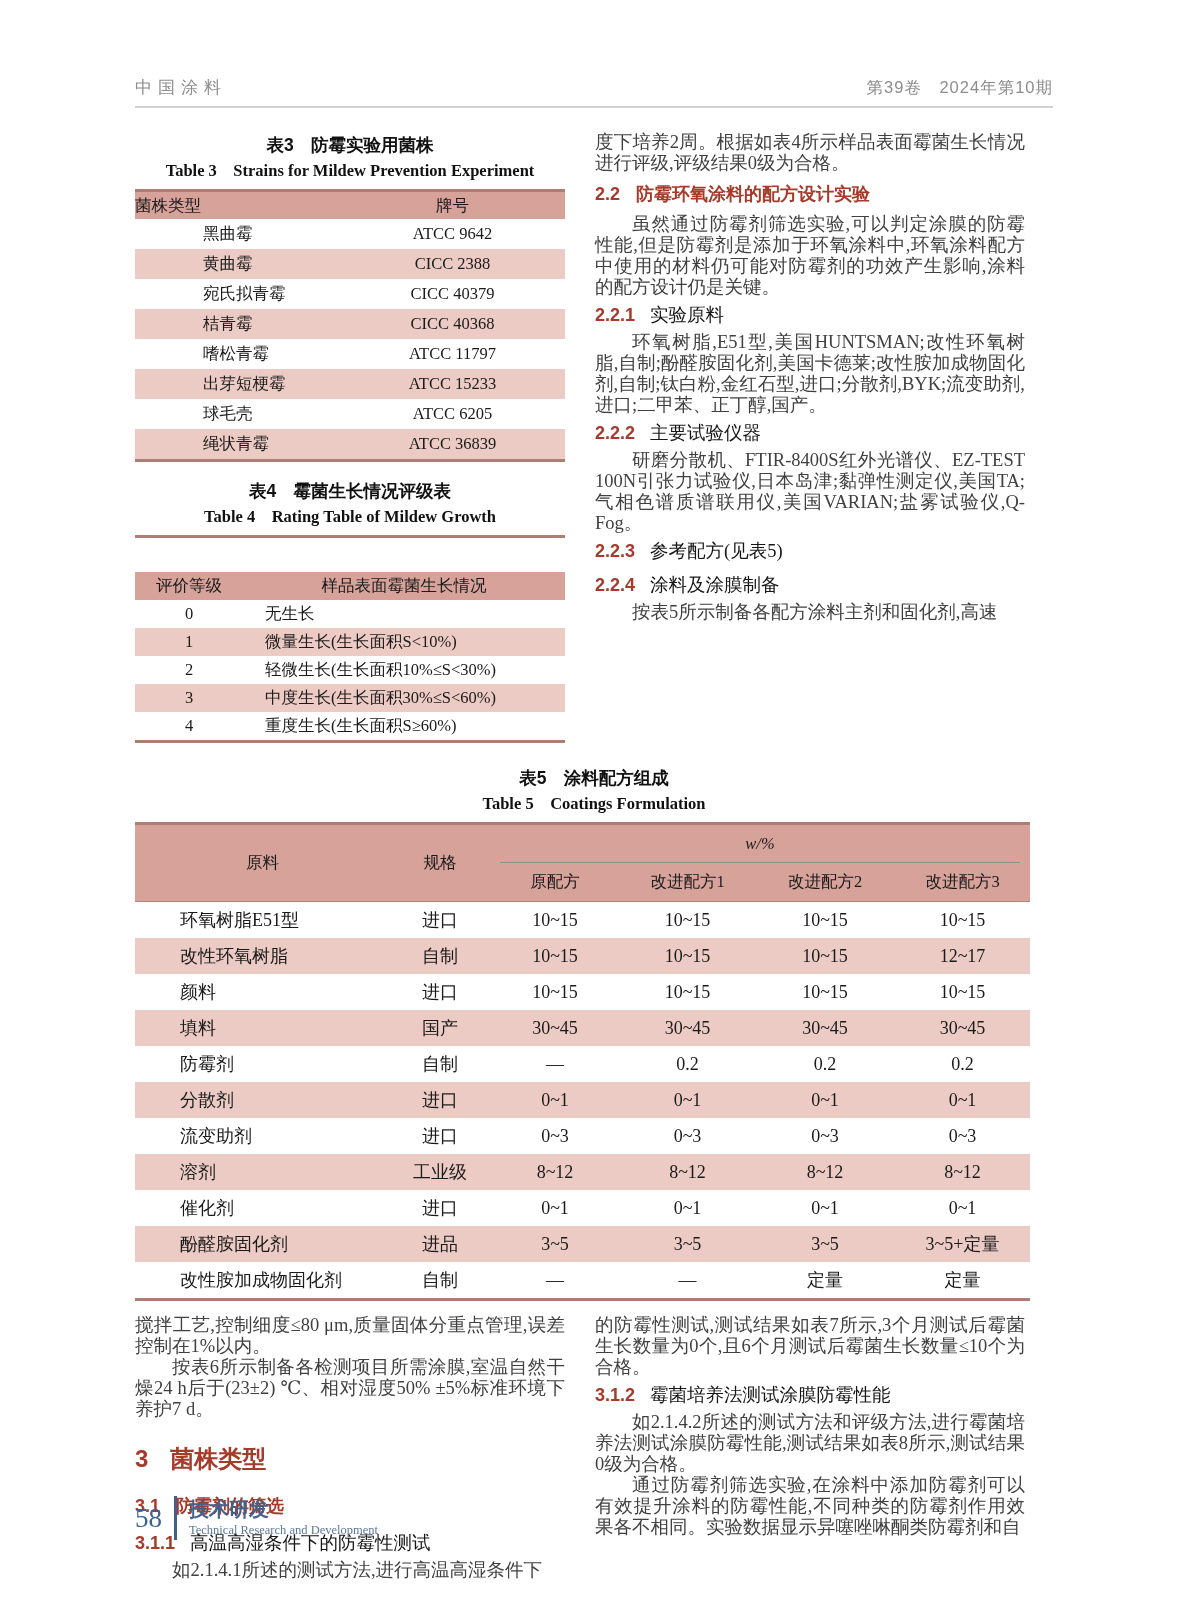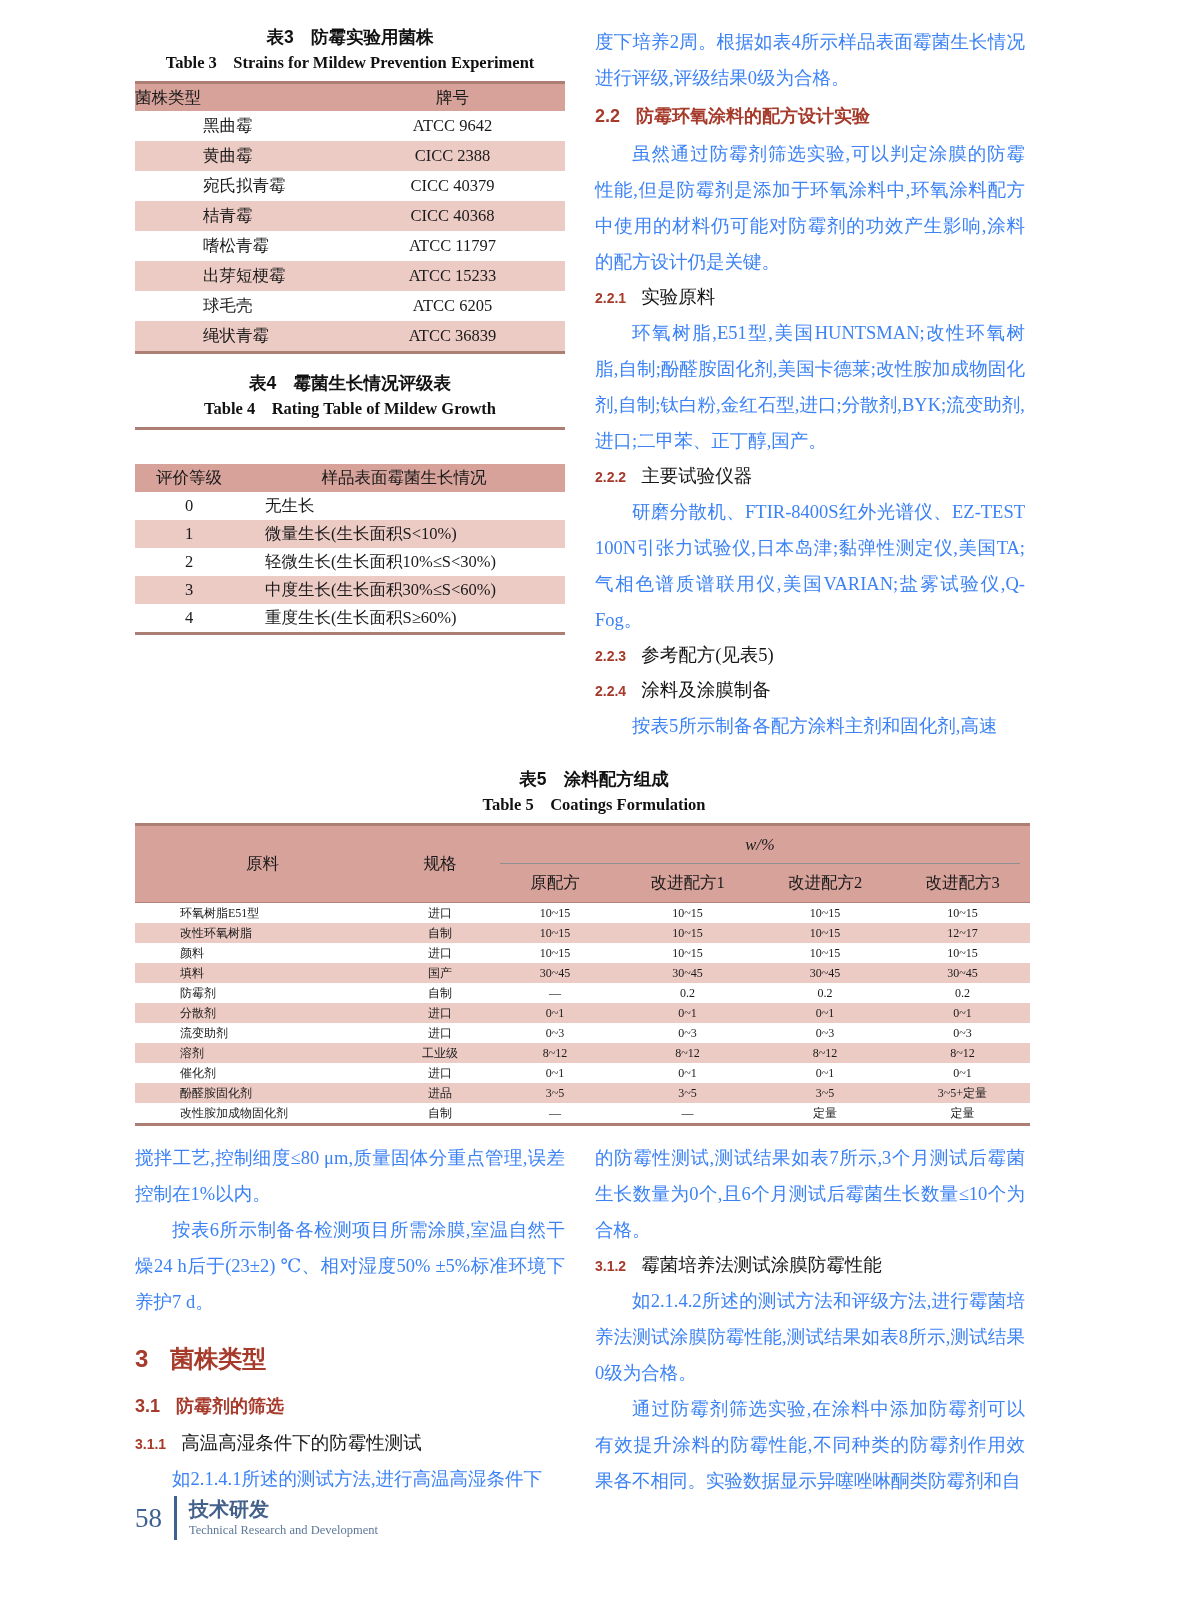--- a/index.html
+++ b/index.html
@@ -58,31 +58,31 @@
   #t4wrap{margin-top:16px;}
   #t4head{height:28px;margin-top:34px;}
   #t4head > :nth-child(1){width:108px;text-align:center;}
   #t4head > :nth-child(2){flex:1;text-align:center;}
   #t4rows .trow{height:28px;}
   #t4rows .trow:nth-child(even){background:#eccbc5;}
   #t4rows .trow > :nth-child(1){width:108px;text-align:center;}
   #t4rows .trow > :nth-child(2){flex:1;padding-left:22px;box-sizing:border-box;}
 
   
-  .bodytext p{margin:0;font-size:18.5px;line-height:36px;text-align:justify;color:#3b82f6;}
+  .bodytext p{margin:0;font-size:18.5px;line-height:21px;text-align:justify;color:#404040;}
   .bodytext p.ind{text-indent:2em;}
   .h2red{
     font-family:"Liberation Sans","DejaVu Sans",sans-serif;
     color:#a63a2b;font-weight:bold;font-size:18px;line-height:36px;
   }
   .h2red .num{margin-right:16px;}
   .h3line{font-size:18.5px;line-height:34px;}
   .h3line .num{
     font-family:"Liberation Sans","DejaVu Sans",sans-serif;
-    color:#a63a2b;font-weight:bold;margin-right:15px;font-size:14px;
+    color:#a63a2b;font-weight:bold;margin-right:15px;font-size:18px;
   }
   .h3line .ttl{color:#161616;margin-top:47px;}
   .h1red{
     font-family:"Liberation Sans","DejaVu Sans",sans-serif;
     color:#a63a2b;font-weight:bold;font-size:24px;line-height:30px;
     margin:24px 0 14px 0;
   }
   .h1red .num{margin-right:22px;}
   .h2block{margin:2px 0 2px 0;}
 
@@ -95,21 +95,21 @@
   .t5h-right{position:absolute;left:355px;top:0;width:540px;height:76px;}
   .t5h-w{
     height:37px;display:flex;align-items:center;justify-content:center;
     font-style:italic;border-bottom:1.5px solid #8f8f8f;margin:0 10px;
   }
   .t5h-frow{display:flex;height:38px;align-items:center;}
   .t5h-frow > :nth-child(1){width:130px;text-align:center;}
   .t5h-frow > :nth-child(2){width:135px;text-align:center;}
   .t5h-frow > :nth-child(3){width:140px;text-align:center;}
   .t5h-frow > :nth-child(4){width:135px;text-align:center;}
-  #t5rows .trow{height:20px;font-size:12px;}
+  #t5rows .trow{height:36px;font-size:18px;}
   #t5rows .trow:nth-child(even){background:#eccbc5;}
   #t5rows .trow > :nth-child(1){width:255px;padding-left:45px;box-sizing:border-box;}
   #t5rows .trow > :nth-child(2){width:100px;text-align:center;}
   #t5rows .trow > :nth-child(3){width:130px;text-align:center;}
   #t5rows .trow > :nth-child(4){width:135px;text-align:center;}
   #t5rows .trow > :nth-child(5){width:140px;text-align:center;}
   #t5rows .trow > :nth-child(6){width:135px;text-align:center;}
 
   
   .footer{position:absolute;left:135px;top:1496px;display:flex;align-items:center;}
@@ -126,20 +126,24 @@
     font-size:12.5px;color:#5e7899;line-height:18px;
     font-family:"Liberation Serif","DejaVu Serif",serif;
   }
 </style>
 </head>
 <body>
 
 <div class="page">
   <div class="inner">
 
+    <div class="rhead">
+      <span class="journal">中国涂料</span>
+      <span class="issue">第39卷　2024年第10期</span>
+    </div>
 
     <div class="top-cols">
 
       <div class="col">
 
         <div>
           <div class="tt-cn">表3　防霉实验用菌株</div>
           <div class="tt-en">Table 3　Strains for Mildew Prevention Experiment</div>
           <div class="strip-table">
             <div class="thead" id="t3head">

